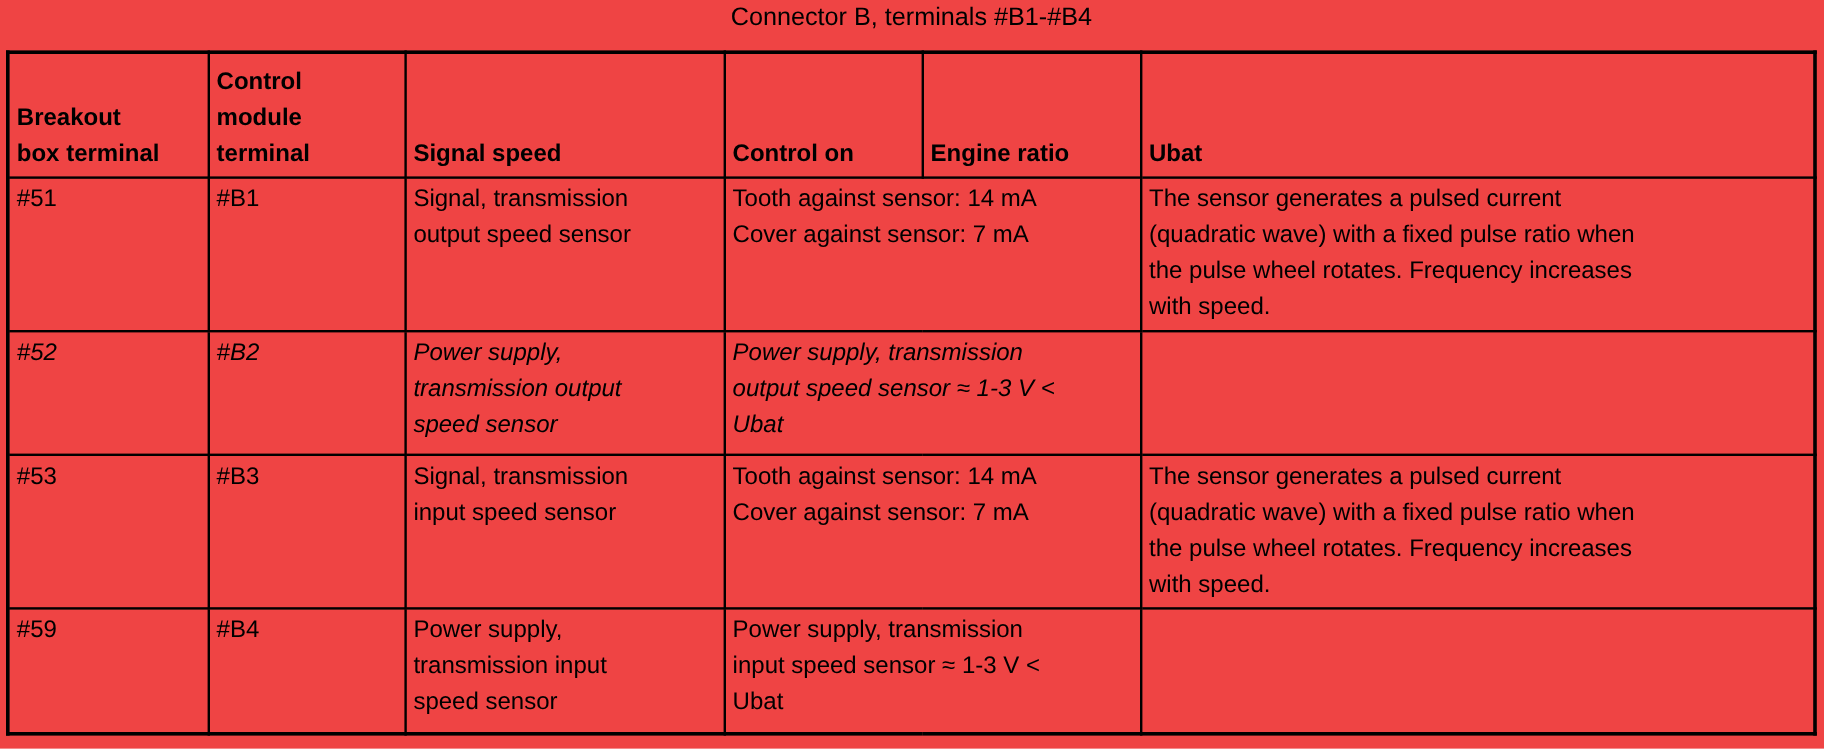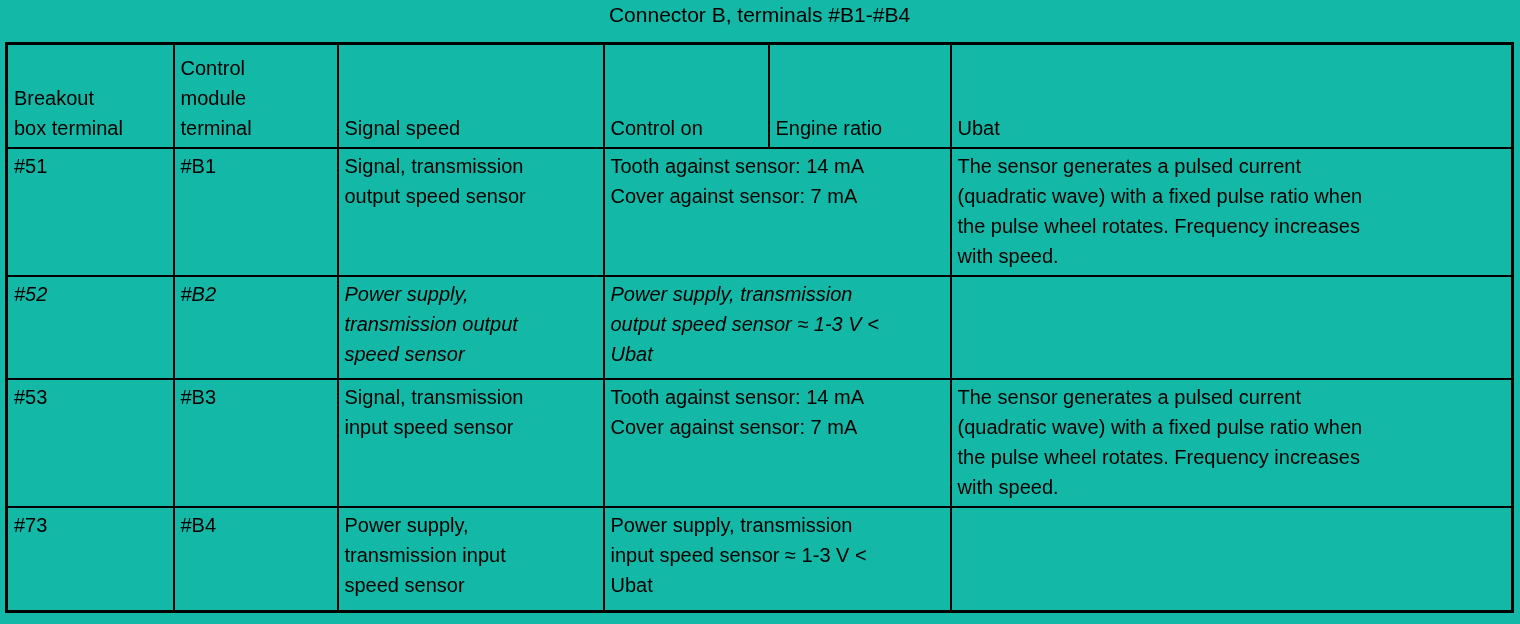--- a/index.html
+++ b/index.html
@@ -1,20 +1,20 @@
 <!DOCTYPE html>
 <html><head>
 <meta charset="utf-8">
 <style>
   html, body { margin: 0; padding: 0; background: #ffffff; }
   .page {
     position: relative;
     width: 1520px;
     height: 624px;
-    background: #14b8a6;
+    background: #ef4444;
     color: #000000;
     font-family: "Liberation Sans", "DejaVu Sans", sans-serif;
   }
   .title {
     position: absolute;
     top: 3px;
     left: 5px;
     width: 1509px;
     text-align: center;
     font-size: 21px;
@@ -40,21 +40,21 @@
     border: 2px solid #000000;
     padding: 2px 6px 4px 6px;
     font-size: 20px;
     line-height: 30px;
     text-align: left;
     white-space: pre-line;
     overflow: hidden;
   }
   th {
     vertical-align: bottom;
-    font-weight: normal;
+    font-weight: bold;
   }
   td {
     vertical-align: top;
   }
   tr.hdr  { height: 104px; }
   tr.r0   { height: 110px; }
   tr.r1   { height: 103px; font-style: italic; }
   tr.r2   { height: 111px; }
   tr.r3   { height: 105px; }
 </style>
@@ -116,21 +116,21 @@
         <td>Signal, transmission
 input speed sensor</td>
         <td colspan="2">Tooth against sensor: 14 mA
 Cover against sensor: 7 mA</td>
         <td>The sensor generates a pulsed current
 (quadratic wave) with a fixed pulse ratio when
 the pulse wheel rotates. Frequency increases
 with speed.</td>
       </tr>
       <tr class="r3">
-        <td>#73</td>
+        <td>#59</td>
         <td>#B4</td>
         <td>Power supply,
 transmission input
 speed sensor</td>
         <td colspan="2">Power supply, transmission
 input speed sensor ≈ 1-3 V &lt;
 Ubat</td>
         <td></td>
       </tr>
     </tbody>

